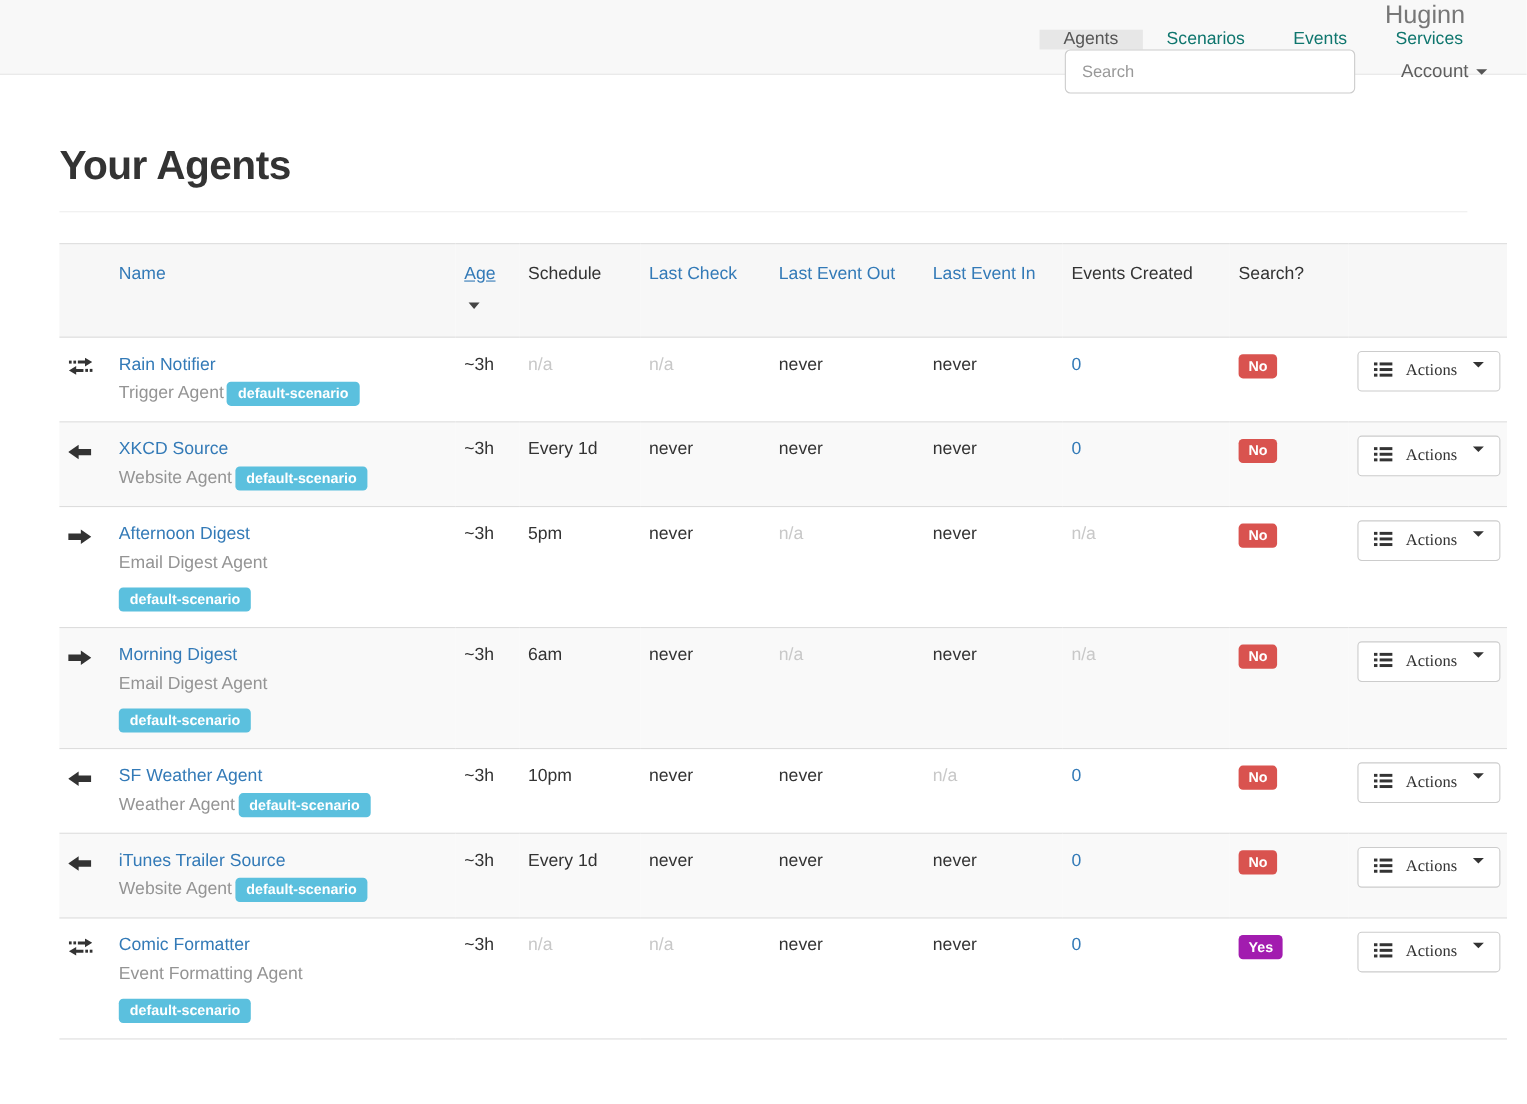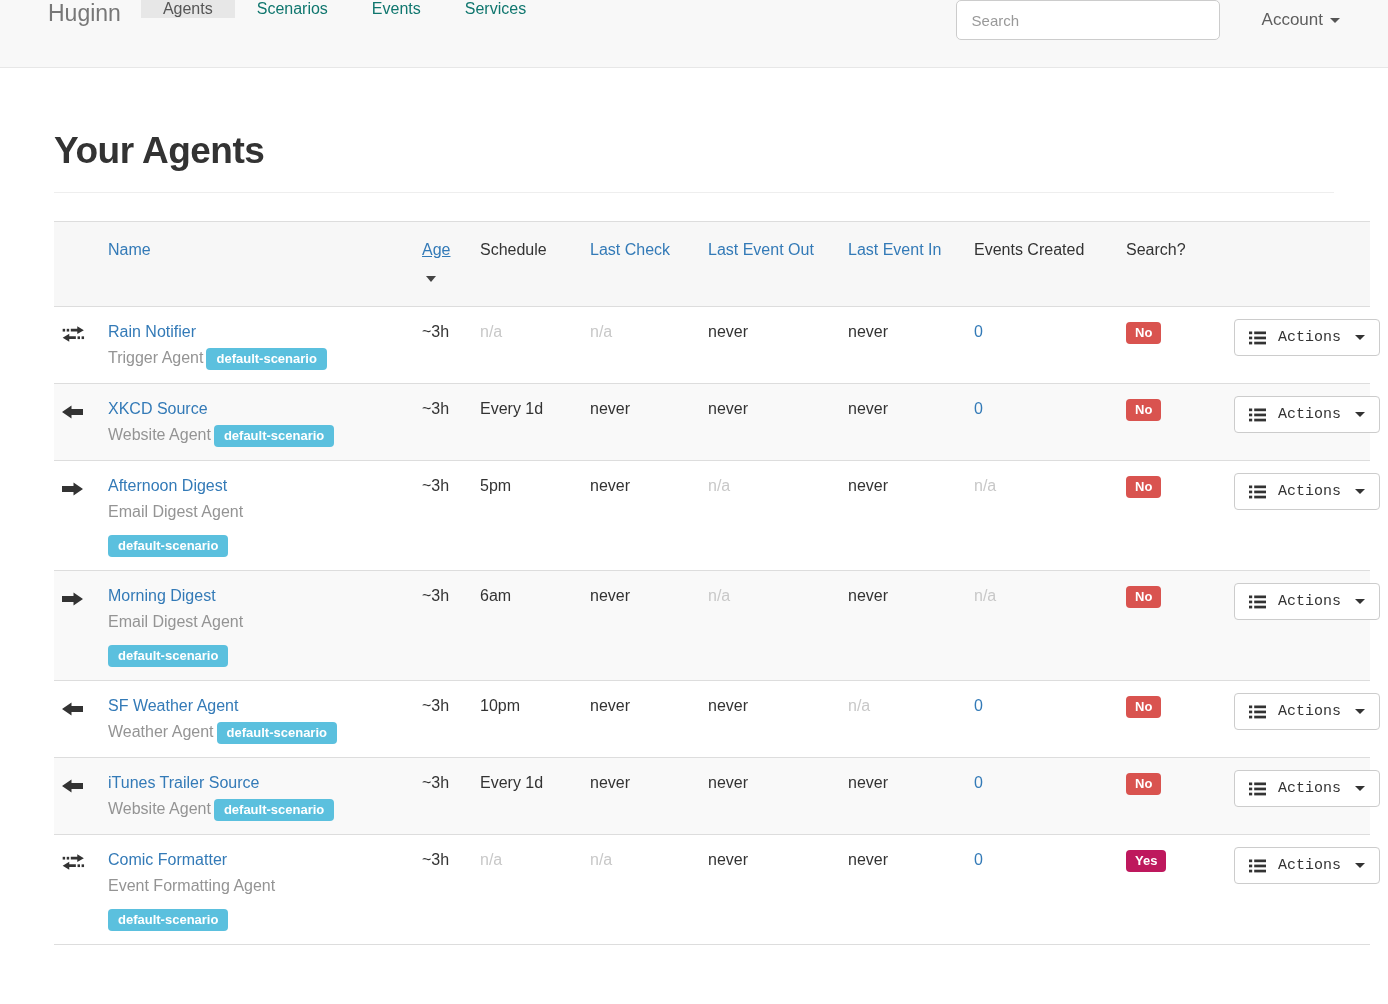--- a/index.html
+++ b/index.html
@@ -6,21 +6,21 @@
   html,body { background:#fff; }
   body {
     width:1388px; min-height:1004px;
     font-family:"Liberation Sans","DejaVu Sans",sans-serif;
     color:#333; font-size:16px;
   }
 
   
   .navbar {
     height:68px; background:#f8f8f8; border-bottom:1px solid #e7e7e7;
-    display:flex; align-items:flex-start; padding:0 48px;
+    display:flex; align-items:flex-end; padding:0 36px;flex-direction:column;
   }
   .brand {
     font-size:23px; color:#777; display:flex; align-items:center;
     padding-right:20px; text-decoration:none; cursor:pointer;
   }
   .nav-list { display:flex; list-style:none; align-items:stretch; }
   .nav-item {
     display:flex; align-items:center; padding:0 22px; font-size:16px;
     color:#0f766e; cursor:pointer; white-space:nowrap;
   }
@@ -87,28 +87,28 @@
     font-size:13px; padding:4px 10px; border-radius:4px; text-decoration:none;
     cursor:pointer; line-height:14px;
   }
   .muted { color:#c8c8c8; }
   a.cell-link { color:#337ab7; text-decoration:none; cursor:pointer; }
   .status-label {
     display:inline-block; color:#fff; font-weight:bold; font-size:13px;
     padding:4px 9px; border-radius:4px; line-height:14px; margin-top:3px;
   }
   .status-label.danger { background:#d9534f; }
-  .status-label.success { background:#be185d; }
+  .status-label.success { background:#a21caf; }
 
   .actions-cell { text-align:right; }
   .actions-btn {
-    display:inline-flex; align-items:center; gap:12px;
+    display:inline-flex; align-items:flex-start; gap:12px;
     background:#fff; border:1px solid #ccc; border-radius:4px;
     padding:9px 14px; font-size:15px; color:#333; cursor:pointer;
-    font-family:Liberation Mono, monospace;
+    font-family:Liberation Serif, serif;
   }
   .actions-btn .caret { border-top-color:#333; margin-left:2px; }
   .actions-btn svg { display:block; }
 </style>
 </head>
 <body>
 
 <nav class="navbar">
   <a class="brand">Huginn</a>
   <ul class="nav-list">

